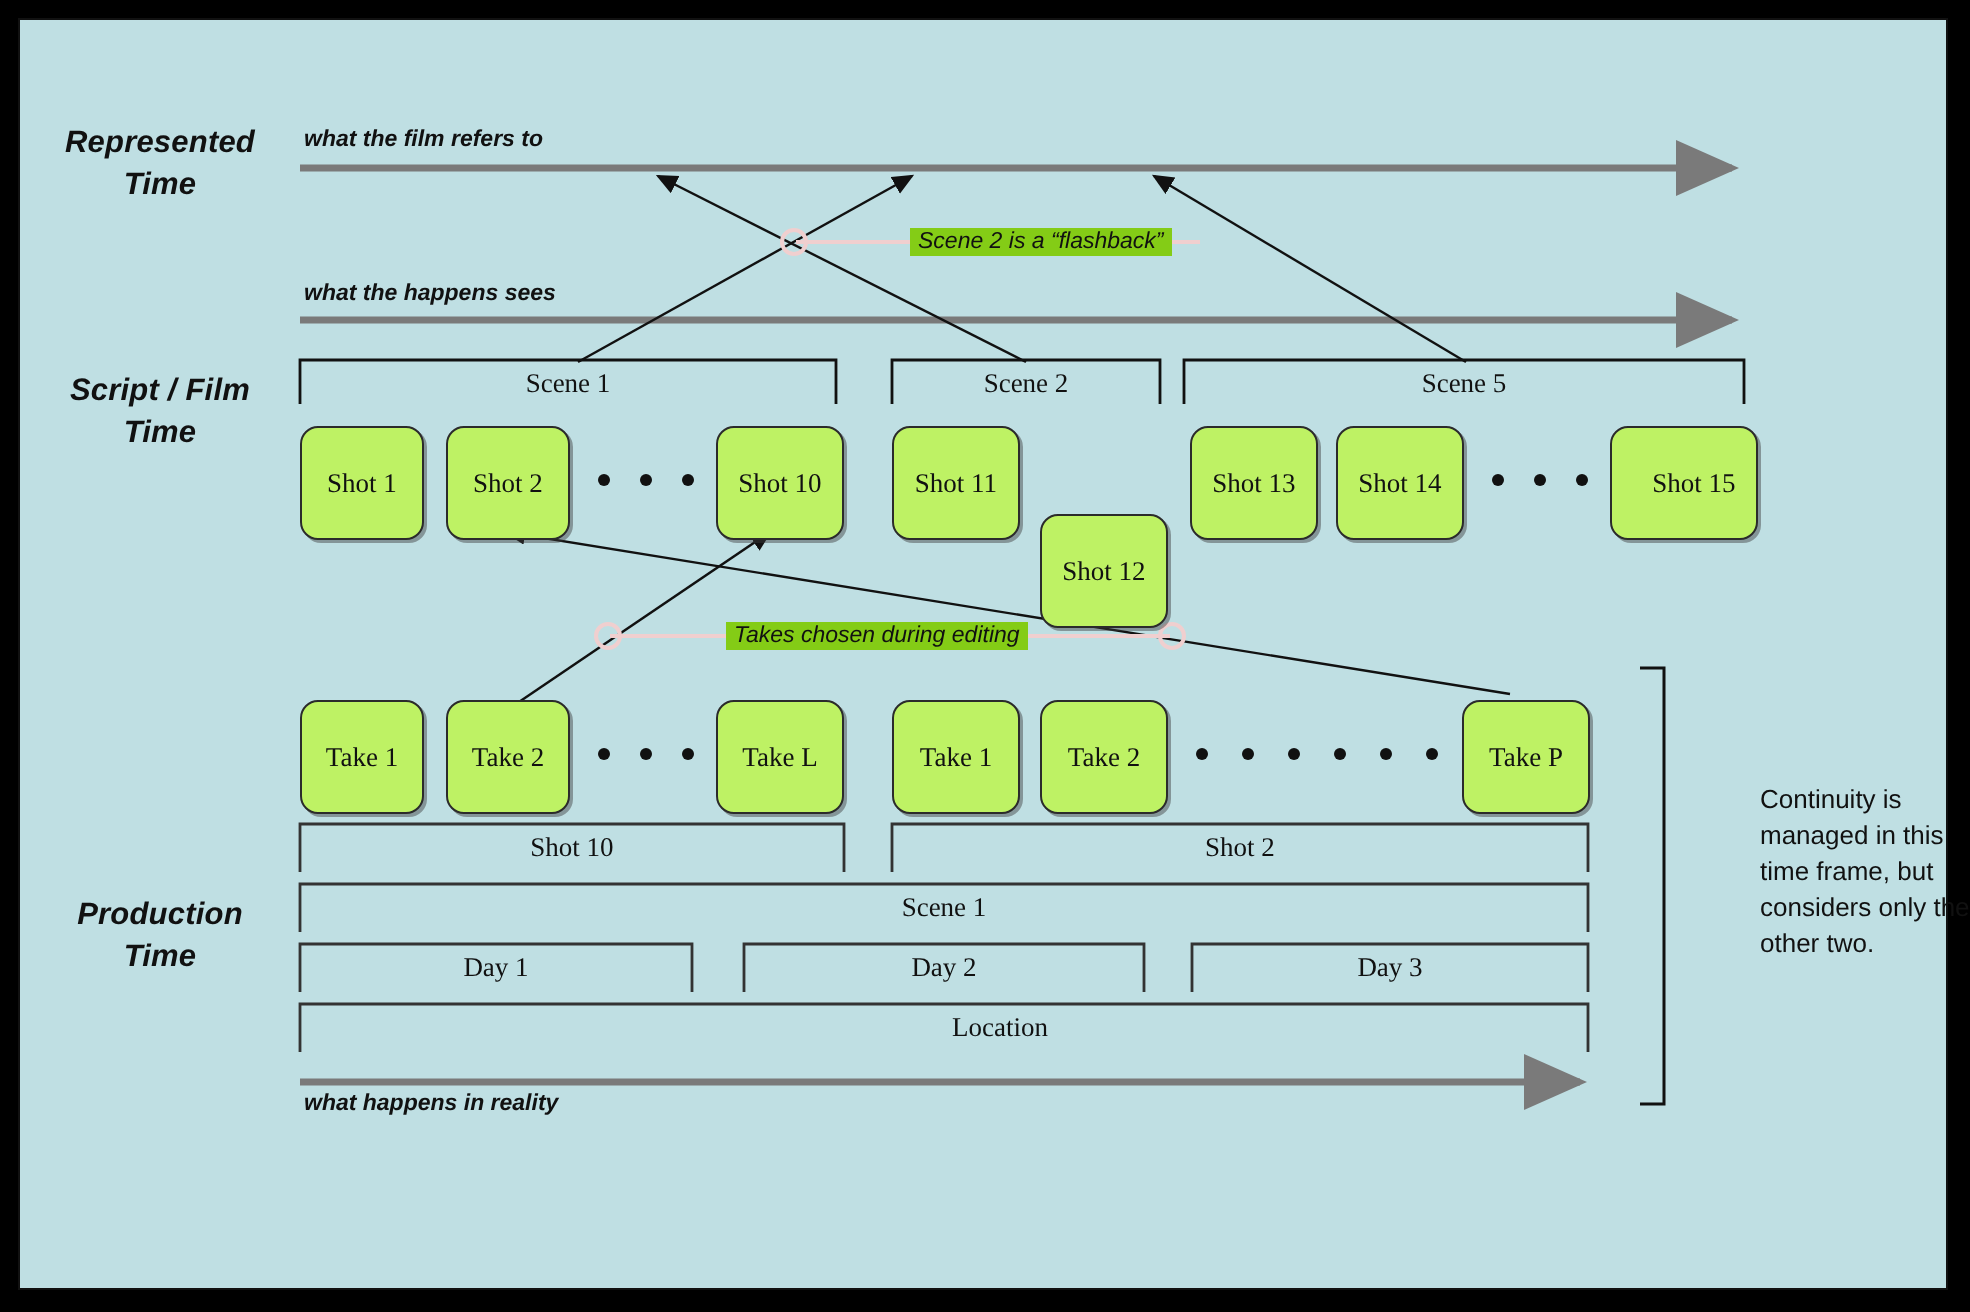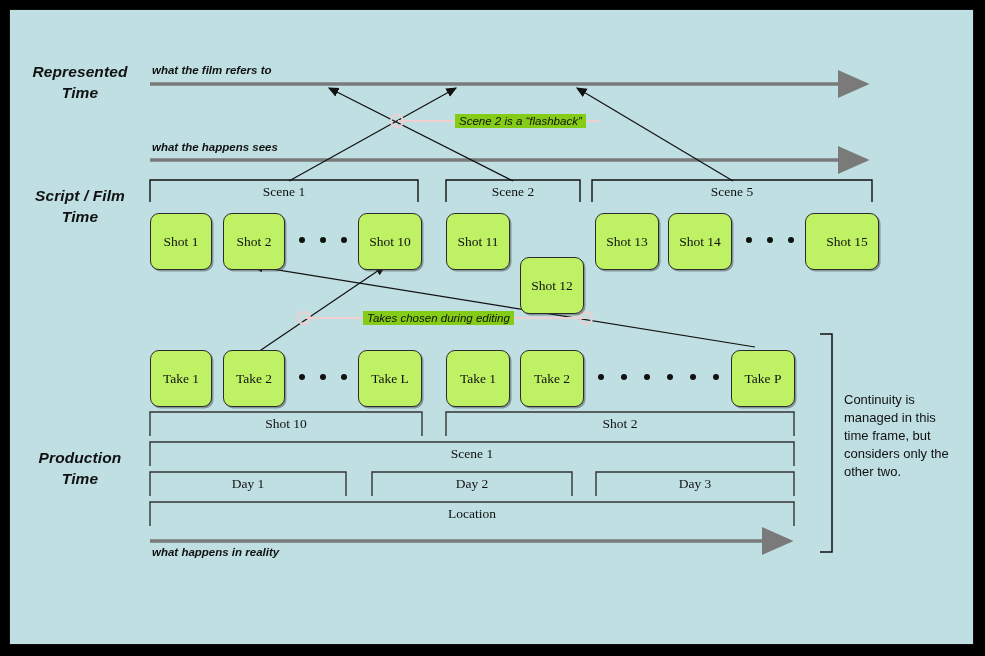--- a/index.html
+++ b/index.html
@@ -6,21 +6,21 @@
   body{width:985px;height:656px;overflow:hidden;font-family:"Liberation Sans",sans-serif;}
   #canvas{position:absolute;left:9px;top:9px;width:965px;height:636px;background:#bfdfe3;border:1px solid #111;box-sizing:border-box;}
   #svgroot{position:absolute;left:0;top:0;width:985px;height:656px;}
   .band-label{position:absolute;text-align:center;font-weight:bold;font-size:15.5px;color:#111;line-height:1.35;letter-spacing:0.1px;font-style:italic;}
   .axis-cap{position:absolute;font-style:italic;font-weight:bold;font-size:11.5px;color:#111;white-space:nowrap;text-align:right;}
   .box{position:absolute;background:#bef264;border:1.3px solid #2b2b2b;border-radius:9px;display:flex;align-items:center;justify-content:center;
        font-family:"Liberation Serif",serif;font-size:13.5px;color:#111;box-shadow:1.5px 1.5px 0 rgba(60,60,60,.45);}
   .brk-label{position:absolute;text-align:center;font-family:"Liberation Serif",serif;font-size:13.5px;color:#111;white-space:nowrap;}
   .callout{position:absolute;background:#84cc16;font-style:italic;font-size:11.5px;font-family:"Liberation Sans",sans-serif;color:#111;
            white-space:nowrap;padding:1px 4px;}
-  .note{position:absolute;font-size:13px;color:#111;line-height:1.38;width:105px;}
+  .note{position:absolute;font-size:13px;color:#111;line-height:1.38;width:105px;margin-left:36px;}
   .dot{position:absolute;width:6px;height:6px;border-radius:50%;background:#111;}
 </style>
 </head>
 <body>
 
 <div id="canvas"></div>
 
 <svg id="svgroot">
   <defs>
     <marker id="ah-grey" markerWidth="9" markerHeight="9" refX="8" refY="4" orient="auto">
@@ -107,18 +107,18 @@
 <span class="dot" style="left:667px;top:374px;"></span>
 <span class="dot" style="left:690px;top:374px;"></span>
 <span class="dot" style="left:713px;top:374px;"></span>
 
 <div class="brk-label" style="left:150px;top:416px;width:272px;">Shot 10</div>
 <div class="brk-label" style="left:446px;top:416px;width:348px;">Shot 2</div>
 <div class="brk-label" style="left:150px;top:446px;width:644px;">Scene 1</div>
 <div class="brk-label" style="left:150px;top:476px;width:196px;">Day 1</div>
 <div class="brk-label" style="left:372px;top:476px;width:200px;">Day 2</div>
 <div class="brk-label" style="left:596px;top:476px;width:198px;">Day 3</div>
-<div class="brk-label" style="left:150px;top:506px;width:644px;">Location</div>
+<div class="brk-label" style="left:150px;top:506px;width:644px;padding-left:28px;">Location</div>
 
 <div class="callout" style="left:455px;top:114px;">Scene 2 is a “flashback”</div>
 <div class="callout" style="left:363px;top:311px;">Takes chosen during editing</div>
 
 <div class="note" style="left:844px;top:391px;">Continuity is managed in this time frame, but considers only the other two.</div>
 
 </body></html>

